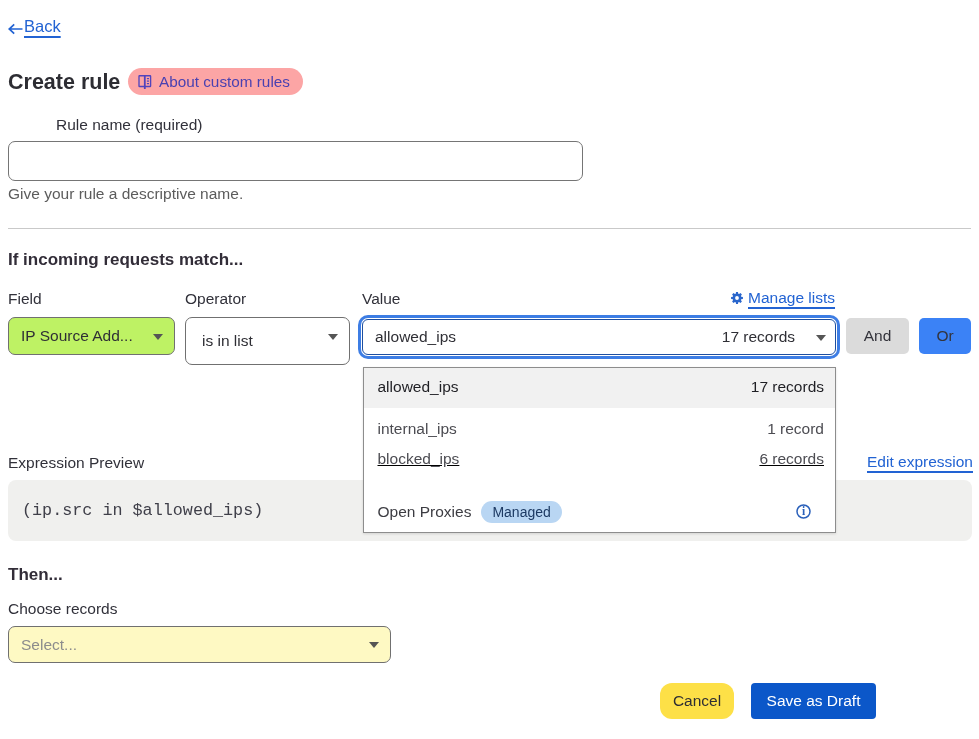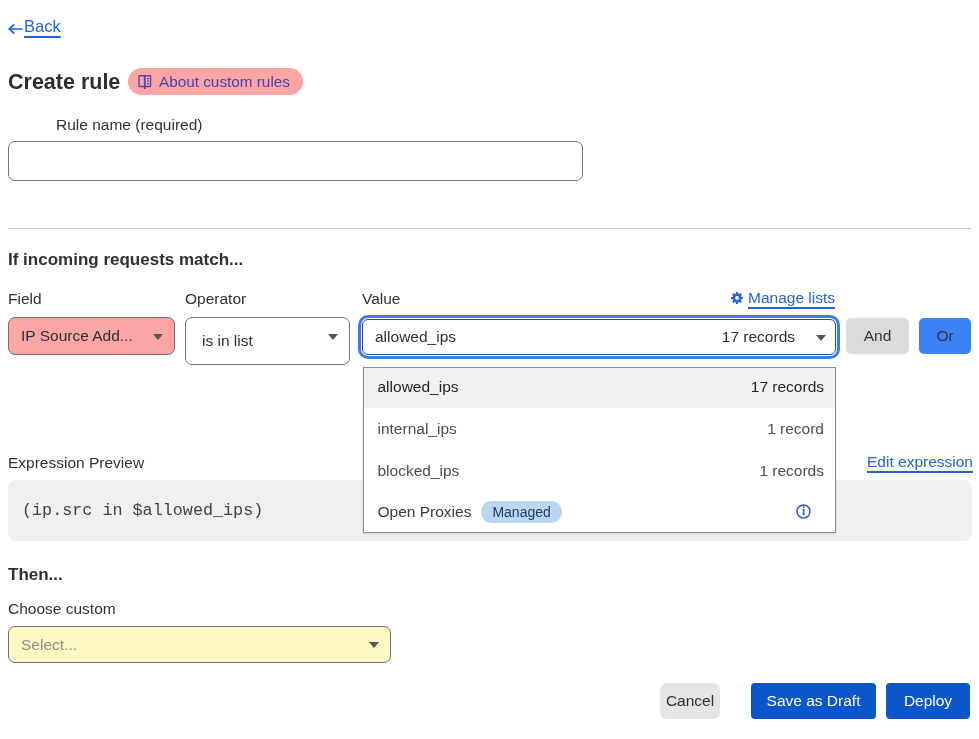--- a/index.html
+++ b/index.html
@@ -31,37 +31,38 @@
         <line x1="8.9" y1="4.6" x2="11" y2="4.6"></line>
         <line x1="8.9" y1="7.1" x2="11" y2="7.1"></line>
         <line x1="8.9" y1="9.6" x2="11" y2="9.6"></line>
       </g>
     </svg>
     <span style="font-size:15.3px; color:#4a41b1;">About custom rules</span>
   </div>
 
   <div class="abs" style="left:8px; top:115.5px; font-size:15.5px; color:#31313a;margin-left:48px;">Rule name (required)</div>
   <div class="abs" style="left:8px; top:141px; width:575px; height:40px; border:1px solid #757575; border-radius:7px; background:#fff;"></div>
+  <div class="abs" style="left:8px; top:185px; font-size:15.5px; color:#5c5c5c;">Give your rule a descriptive name.</div>
 
   <div class="abs" style="left:8px; top:228px; width:963px; height:1px; background:#c9c9c9;"></div>
 
   <div class="abs" style="left:8px; top:250px; font-size:17px; font-weight:bold; color:#322d38;">If incoming requests match...</div>
 
   <div class="abs" style="left:8px; top:290px; font-size:15.5px; color:#31313a;">Field</div>
   <div class="abs" style="left:185px; top:290px; font-size:15.5px; color:#31313a;">Operator</div>
   <div class="abs" style="left:362px; top:290px; font-size:15.5px; color:#31313a;">Value</div>
 
   <div class="abs" style="left:731px; top:289px; display:flex; align-items:center;">
     <svg width="12" height="12" viewBox="0 0 12 12" style="margin-right:5px;">
       <path fill-rule="evenodd" fill="#2a66cc" d="M4.72 1.79 L5.02 0.08 L6.98 0.08 L7.28 1.79 L8.07 2.12 L9.50 1.12 L10.88 2.50 L9.88 3.93 L10.21 4.72 L11.92 5.02 L11.92 6.98 L10.21 7.28 L9.88 8.07 L10.88 9.50 L9.50 10.88 L8.07 9.88 L7.28 10.21 L6.98 11.92 L5.02 11.92 L4.72 10.21 L3.93 9.88 L2.50 10.88 L1.12 9.50 L2.12 8.07 L1.79 7.28 L0.08 6.98 L0.08 5.02 L1.79 4.72 L2.12 3.93 L1.12 2.50 L2.50 1.12 L3.93 2.12 Z M6 4.1 a1.9 1.9 0 1 0 0 3.8 a1.9 1.9 0 1 0 0 -3.8 Z"></path>
     </svg>
     <a href="#" class="blue" style="font-size:15.5px;">Manage lists</a>
   </div>
 
-  <div class="abs" style="left:8px; top:317px; width:167px; height:38px; border:1px solid #707070; border-radius:7px; background:#fca5a5; display:flex; align-items:center; padding-left:12px;">
+  <div class="abs" style="left:8px; top:317px; width:167px; height:38px; border:1px solid #707070; border-radius:7px; background:#bef264; display:flex; align-items:center; padding-left:12px;">
     <span style="font-size:15.5px; color:#2f2f35;">IP Source Add...</span>
     <span class="caret" style="right:11px; top:16px;"></span>
   </div>
 
   <div class="abs" style="left:185px; top:317px; width:165px; height:48px; border:1px solid #707070; border-radius:7px; background:#fff; display:flex; align-items:center; padding-left:16px;">
     <span style="font-size:15.5px; color:#2f2f35;">is in list</span>
     <span class="caret" style="right:11px; top:16px;"></span>
   </div>
 
   <div class="abs" style="left:362px; top:319px; width:474px; height:36px; border:1px solid #1d4fa1; border-radius:6px; background:#fff; box-shadow:0 0 0 1px #fff, 0 0 0 4px #3d7de4; display:flex; align-items:center; padding-left:12px;">
@@ -72,48 +73,47 @@
 
   <div class="abs" style="left:846px; top:318px; width:63px; height:36px; background:#dbdbdb; border-radius:5px; display:flex; align-items:center; justify-content:center; font-size:15.5px; color:#33333b;">And</div>
   <div class="abs" style="left:919px; top:318px; width:52px; height:36px; background:#3b82f6; border-radius:5px; display:flex; align-items:center; justify-content:center; font-size:15.5px; color:#33333b;">Or</div>
 
   <div class="abs" style="left:8px; top:454px; font-size:15.5px; color:#31313a;">Expression Preview</div>
   <a href="#" class="abs blue" style="left:867px; top:453px; font-size:15.5px;">Edit expression</a>
   <div class="abs" style="left:8px; top:480px; width:964px; height:61px; background:#f0f0ee; border-radius:8px;"></div>
   <div class="abs" style="left:22px; top:501px; font-family:'Liberation Mono', monospace; font-size:16.75px; color:#3f3f49;">(ip.src in $allowed_ips)</div>
 
   <div class="abs" style="left:8px; top:565px; font-size:17px; font-weight:bold; color:#322d38;">Then...</div>
-  <div class="abs" style="left:8px; top:600px; font-size:15.5px; color:#31313a;">Choose custom</div>
+  <div class="abs" style="left:8px; top:600px; font-size:15.5px; color:#31313a;">Choose records</div>
   <div class="abs" style="left:8px; top:626px; width:383px; height:37px; border:1px solid #707070; border-radius:7px; background:#fef9c3; display:flex; align-items:center; padding-left:12px;">
     <span style="font-size:15.5px; color:#8c8c8c;">Select...</span>
     <span class="caret" style="right:11px; top:15px;"></span>
   </div>
 
   <div class="abs" style="left:363px; top:367px; width:473px; height:166px; background:#fff; border:1px solid #8d8d8d; box-shadow:0 1px 2.5px rgba(0,0,0,0.12); z-index:5;">
     <div style="height:40px; background:#f1f1f1; display:flex; align-items:center; justify-content:space-between; padding:0 11px 0 13.5px;">
       <span style="font-size:15.5px; color:#1f1f24; position:relative; top:-1.5px;">allowed_ips</span>
         <span style="font-size:15.5px; color:#1f1f24; position:relative; top:-1.5px;">17 records</span>
     </div>
     <div style="height:42px; display:flex; align-items:center; justify-content:space-between; padding:0 11px 0 13.5px;">
       <span style="font-size:15.5px; color:#4c4c52;">internal_ips</span>
         <span style="font-size:15.5px; color:#4c4c52;">1 record</span>
     </div>
-    <div style="height:41px; display:flex; align-items:center; justify-content:space-between; padding:0 11px 0 13.5px;">
+    <div style="height:41px; display:flex; align-items:flex-start; justify-content:space-between; padding:0 11px 0 13.5px;text-decoration:underline;">
       <span style="font-size:15.5px; color:#4c4c52;">blocked_ips</span>
-        <span style="font-size:15.5px; color:#4c4c52;">1 records</span>
+        <span style="font-size:15.5px; color:#4c4c52;">6 records</span>
     </div>
     <div style="height:41px; display:flex; align-items:center; padding:0 13.5px;">
       <span style="font-size:15.5px; color:#3c3c42;">Open Proxies</span>
       <span style="margin-left:10px; background:#b9d6f3; color:#1d3a63; border-radius:11px; height:22px; line-height:22px; padding:0 11px; font-size:14px;">Managed</span>
       <span style="margin-left:auto; margin-right:11px; width:15px; height:15px;">
         <svg width="15" height="15" viewBox="0 0 15 15">
           <circle cx="7.5" cy="7.5" r="6.5" fill="none" stroke="#2a60ba" stroke-width="1.5"></circle>
           <text x="7.5" y="11.3" text-anchor="middle" font-family="Liberation Serif, serif" font-weight="bold" font-size="11.5px" fill="#2a60ba">i</text>
         </svg>
       </span>
     </div>
   </div>
 
-  <div class="abs" style="left:660px; top:683px; width:60px; height:36px; background:#e5e5e5; border-radius:7px; display:flex; align-items:center; justify-content:center; font-size:15.5px; color:#2e2e33;">Cancel</div>
+  <div class="abs" style="left:660px; top:683px; width:74px; height:36px; background:#fde047; border-radius:12px; display:flex; align-items:center; justify-content:center; font-size:15.5px; color:#2e2e33;">Cancel</div>
   <div class="abs" style="left:751px; top:683px; width:125px; height:36px; background:#0b57c9; border-radius:4px; display:flex; align-items:center; justify-content:center; font-size:15.5px; color:#fff;">Save as Draft</div>
-  <div class="abs" style="left:886px; top:683px; width:84px; height:36px; background:#0b57c9; border-radius:4px; display:flex; align-items:center; justify-content:center; font-size:15.5px; color:#fff;">Deploy</div>
 
 </div>
 
 </body></html>

